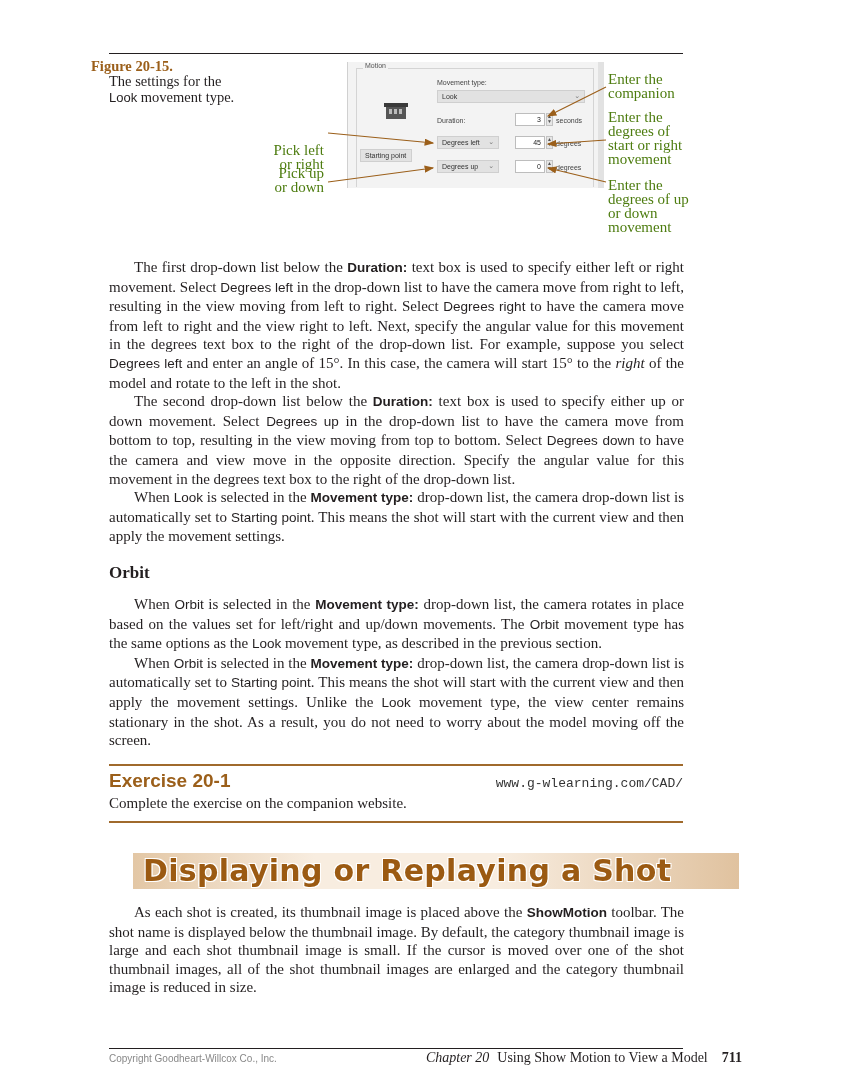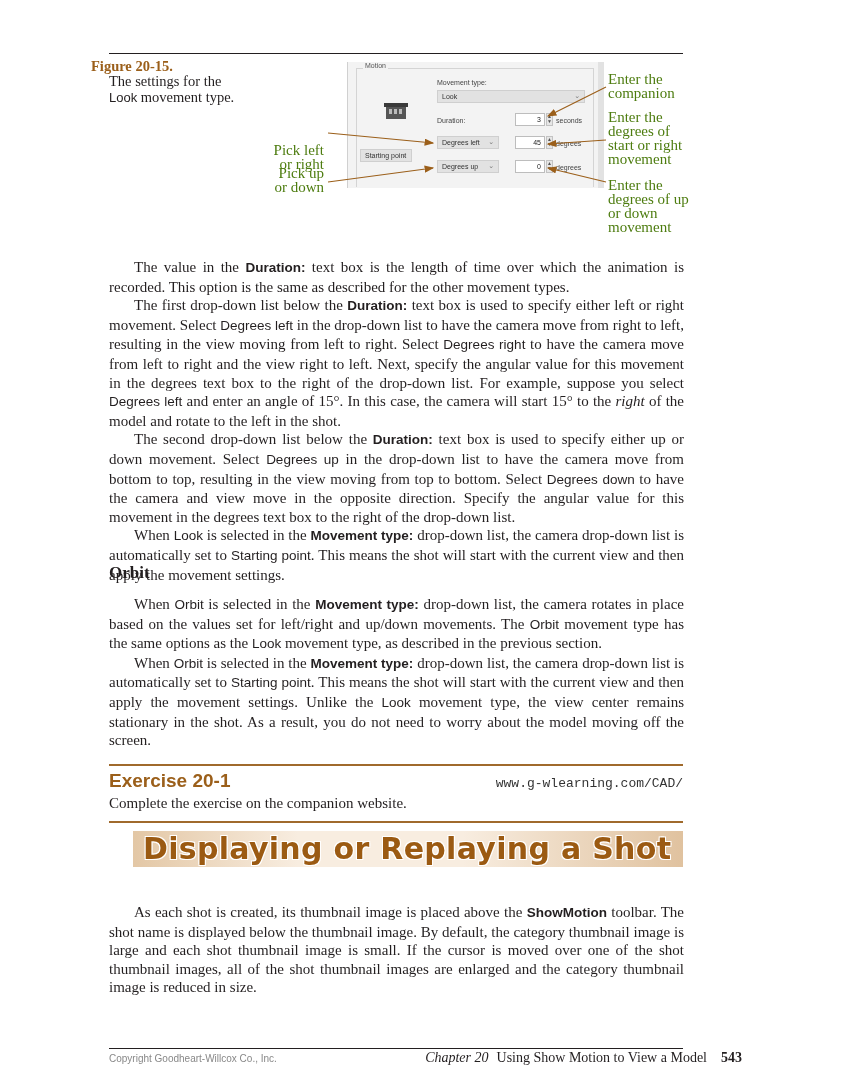--- a/index.html
+++ b/index.html
@@ -38,21 +38,21 @@
   .body-text p { margin: 0; text-indent: 25px; }
   .s { font-family: "Liberation Sans", sans-serif; font-size: 13.5px; }
   .sb { font-family: "Liberation Sans", sans-serif; font-size: 13.5px; font-weight: bold; }
   .h3 { position: absolute; left: 109px; top: 563px; font-weight: bold; font-size: 17px; }
   .brown-rule { position: absolute; left: 109px; width: 574px; height: 2px; background: #a06a2c; }
   .ex-title { position: absolute; left: 109px; top: 770px; font-family: "Liberation Sans", sans-serif;
               font-weight: bold; color: #9b5f1a; font-size: 19px; }
   .ex-url { position: absolute; right: 166px; top: 776px; font-family: Liberation Mono, monospace;
             font-size: 13px; color: #333; }
   .ex-text { position: absolute; left: 109px; top: 795px; font-size: 15px; }
-  .banner { position: absolute; left: 133px; top: 831px; width: 550px; height: 36px;
+  .banner { position: absolute; left: 133px; top: 853px; width: 606px; height: 36px;
             background: linear-gradient(90deg, #e3c7a5 0%, #f8ede0 30%, #f8ede0 60%, #e0c29f 100%); }
   .banner-text { position: absolute; left: 10px; top: 0px; font-family: "DejaVu Sans", sans-serif; font-weight: bold;
                  font-size: 30px; line-height: 36px; color: #9b5a12; letter-spacing: 0.3px;
                  text-shadow: -1px -1px 0 #fff, 1px -1px 0 #fff, -1px 1px 0 #fff, 1px 1px 0 #fff; }
   .fig-link { color: #9b5f1a; font-weight: bold; }
   .footer-rule { position: absolute; left: 109px; top: 1048px; width: 574px; height: 1px; background: #231f20; }
   .footer-left { position: absolute; left: 109px; top: 1053px; font-family: "Liberation Sans", sans-serif;
                  font-size: 10px; color: #888; }
   .footer-right { position: absolute; right: 107px; top: 1050px; font-size: 14px; }
   .footer-right i { margin-right: 8px; }
@@ -148,21 +148,20 @@
   <g stroke="#9b5f1a" stroke-width="1.2" fill="none">
     <line x1="328" y1="133" x2="433" y2="143" marker-end="url(#ah)"></line>
     <line x1="328" y1="182" x2="433" y2="168" marker-end="url(#ah)"></line>
     <line x1="606" y1="87" x2="548" y2="116" marker-end="url(#ah)"></line>
     <line x1="606" y1="140" x2="548" y2="144" marker-end="url(#ah)"></line>
     <line x1="606" y1="182" x2="548" y2="168" marker-end="url(#ah)"></line>
   </g>
 </svg>
 
 <div class="body-text" style="top:258px;">
-  <p><span>The value in the </span><span class="sb">Duration:</span><span> text box is the length of time over which the animation is recorded. This option is the same as described for the other movement types.</span></p>
   <p><span>The first drop-down list below the </span><span class="sb">Duration:</span><span> text box is used to specify either left or right movement. Select </span><span class="s">Degrees left</span><span> in the drop-down list to have the camera move from right to left, resulting in the view moving from left to right. Select </span><span class="s">Degrees right</span><span> to have the camera move from left to right and the view right to left. Next, specify the angular value for this movement in the degrees text box to the right of the drop-down list. For example, suppose you select </span><span class="s">Degrees left</span><span> and enter an angle of 15°. In this case, the camera will start 15° to the </span><i>right</i><span> of the model and rotate to the left in the shot.</span></p>
   <p><span>The second drop-down list below the </span><span class="sb">Duration:</span><span> text box is used to specify either up or down movement. Select </span><span class="s">Degrees up</span><span> in the drop-down list to have the camera move from bottom to top, resulting in the view moving from top to bottom. Select </span><span class="s">Degrees down</span><span> to have the camera and view move in the opposite direction. Specify the angular value for this movement in the degrees text box to the right of the drop-down list.</span></p>
   <p><span>When </span><span class="s">Look</span><span> is selected in the </span><span class="sb">Movement type:</span><span> drop-down list, the camera drop-down list is automatically set to </span><span class="s">Starting point</span><span>. This means the shot will start with the current view and then apply the movement settings.</span></p>
 </div>
 
 <div class="h3">Orbit</div>
 
 <div class="body-text" style="top:595px;">
   <p><span>When </span><span class="s">Orbit</span><span> is selected in the </span><span class="sb">Movement type:</span><span> drop-down list, the camera rotates in place based on the values set for left/right and up/down movements. The </span><span class="s">Orbit</span><span> movement type has the same options as the </span><span class="s">Look</span><span> movement type, as described in the previous section.</span></p>
   <p><span>When </span><span class="s">Orbit</span><span> is selected in the </span><span class="sb">Movement type:</span><span> drop-down list, the camera drop-down list is automatically set to </span><span class="s">Starting point</span><span>. This means the shot will start with the current view and then apply the movement settings. Unlike the </span><span class="s">Look</span><span> movement type, the view center remains stationary in the shot. As a result, you do not need to worry about the model moving off the screen.</span></p>
@@ -177,13 +176,13 @@
 <div class="banner">
   <div class="banner-text">Displaying or Replaying a Shot</div>
 </div>
 
 <div class="body-text" style="top:903px;">
   <p><span>As each shot is created, its thumbnail image is placed above the </span><span class="sb">ShowMotion</span><span> toolbar. The shot name is displayed below the thumbnail image. By default, the category thumbnail image is large and each shot thumbnail image is small. If the cursor is moved over one of the shot thumbnail images, all of the shot thumbnail images are enlarged and the category thumbnail image is reduced in size.</span></p>
 </div>
 
 <div class="footer-rule"></div>
 <div class="footer-left">Copyright Goodheart-Willcox Co., Inc.</div>
-<div class="footer-right"><i>Chapter 20</i><span>Using Show Motion to View a Model</span><b>543</b></div>
+<div class="footer-right"><i>Chapter 20</i><span>Using Show Motion to View a Model</span><b>711</b></div>
 
 </body></html>

